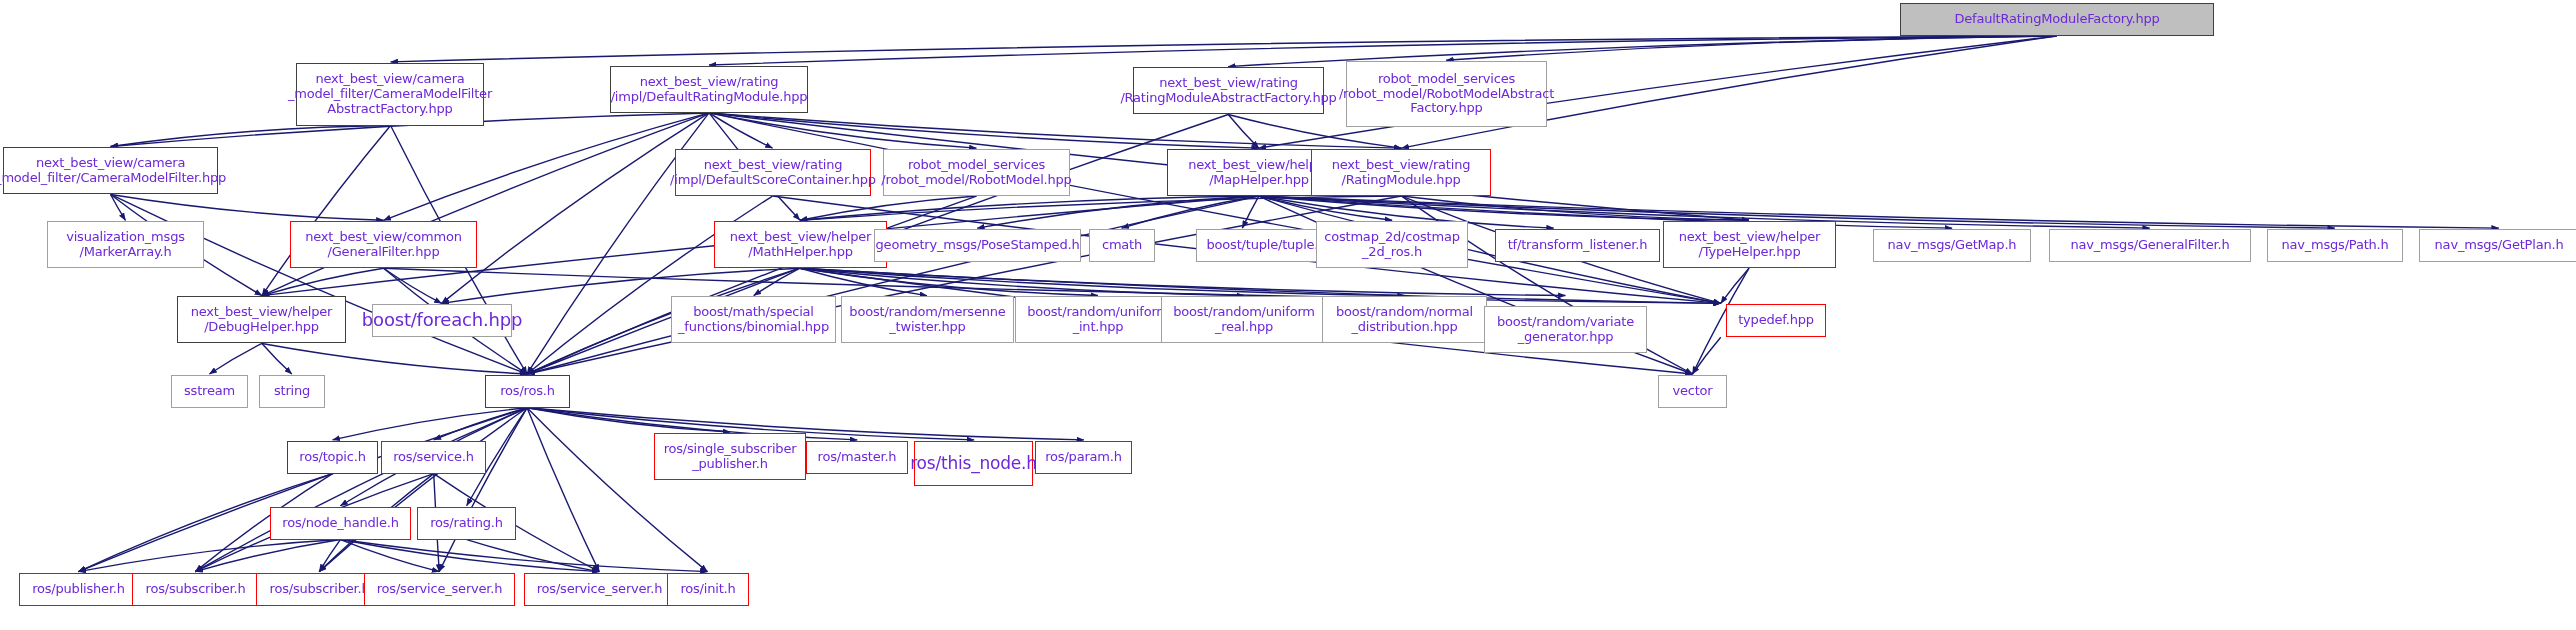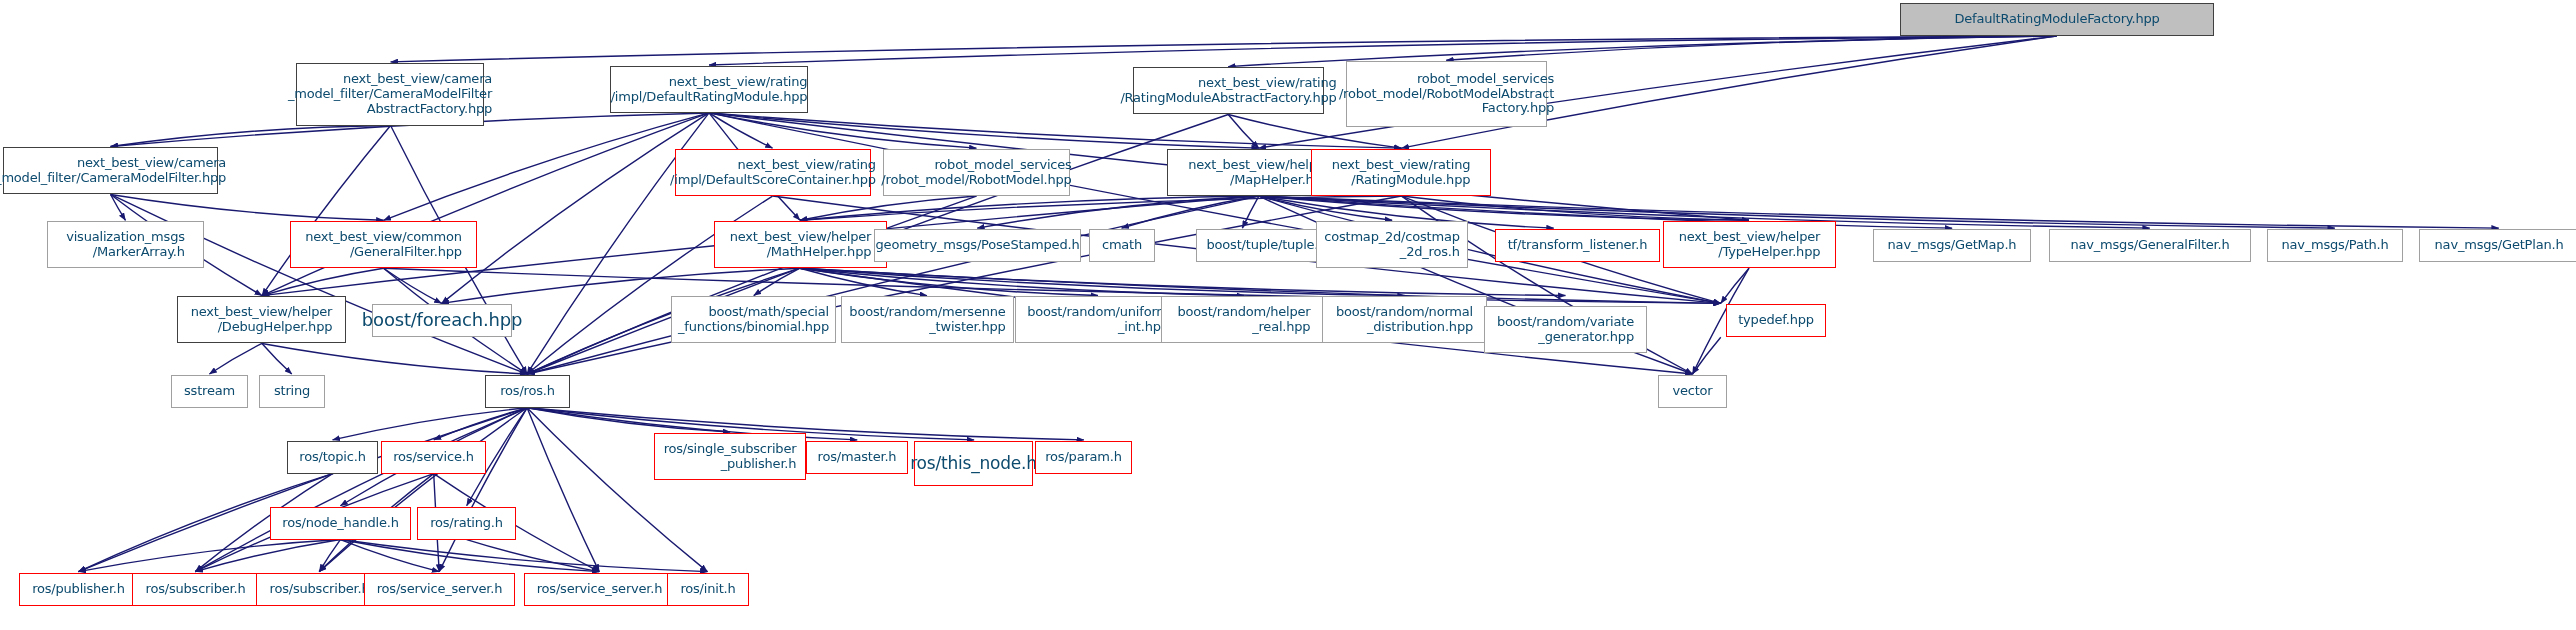--- a/index.html
+++ b/index.html
@@ -14,24 +14,24 @@
   svg#edges{
     position:absolute;left:0;top:0;width:2576px;height:630px;
     pointer-events:none;
   }
   .node{
     position:absolute;
     box-sizing:border-box;
     display:flex;
     align-items:center;
     justify-content:center;
-    text-align:right;
+    text-align:center;
     background:#ffffff;
     border:0.9px solid #a0a0a0;
-    color:#0c4a6e;
+    color:#6d28d9;
     font-size:13px;
     line-height:1.14;
     letter-spacing:-0.2px;
     white-space:pre-line;
     padding:0.9px 2.6px;
     z-index:5;
   }
   .node.root{
     background:#bfbfbf;
     border:0.9px solid #404040;
@@ -198,21 +198,21 @@
       <div class="node " style="left: 2419px; top: 229px; width: 160px; height: 33px; font-size: 13px;">nav_msgs/GetPlan.h</div>
       <div class="node dark" style="left: 177px; top: 296px; width: 169px; height: 47px;">next_best_view/helper
 /DebugHelper.hpp</div>
       <div class="node " style="left: 372px; top: 304px; width: 140px; height: 33px; font-size: 18px;">boost/foreach.hpp</div>
       <div class="node " style="left: 671px; top: 296px; width: 165px; height: 47px;">boost/math/special
 _functions/binomial.hpp</div>
       <div class="node " style="left: 841px; top: 296px; width: 173px; height: 47px;">boost/random/mersenne
 _twister.hpp</div>
       <div class="node " style="left: 1015px; top: 296px; width: 166px; height: 47px;">boost/random/uniform
 _int.hpp</div>
-      <div class="node " style="left: 1161px; top: 296px; width: 166px; height: 47px;">boost/random/helper
+      <div class="node " style="left: 1161px; top: 296px; width: 166px; height: 47px;">boost/random/uniform
 _real.hpp</div>
       <div class="node " style="left: 1322px; top: 296px; width: 165px; height: 47px;">boost/random/normal
 _distribution.hpp</div>
       <div class="node " style="left: 1484px; top: 296px; width: 163px; height: 47px; margin-top: 10px;">boost/random/variate
 _generator.hpp</div>
       <div class="node red" style="left: 1726px; top: 304px; width: 100px; height: 33px; font-size: 13px;">typedef.hpp</div>
       <div class="node " style="left: 171px; top: 375px; width: 77px; height: 33px; font-size: 13px;">sstream</div>
       <div class="node " style="left: 259px; top: 375px; width: 66px; height: 33px; font-size: 13px;">string</div>
       <div class="node dark" style="left: 485px; top: 375px; width: 85px; height: 33px; font-size: 13px;">ros/ros.h</div>
       <div class="node " style="left: 1658px; top: 375px; width: 69px; height: 33px; font-size: 13px;">vector</div>

